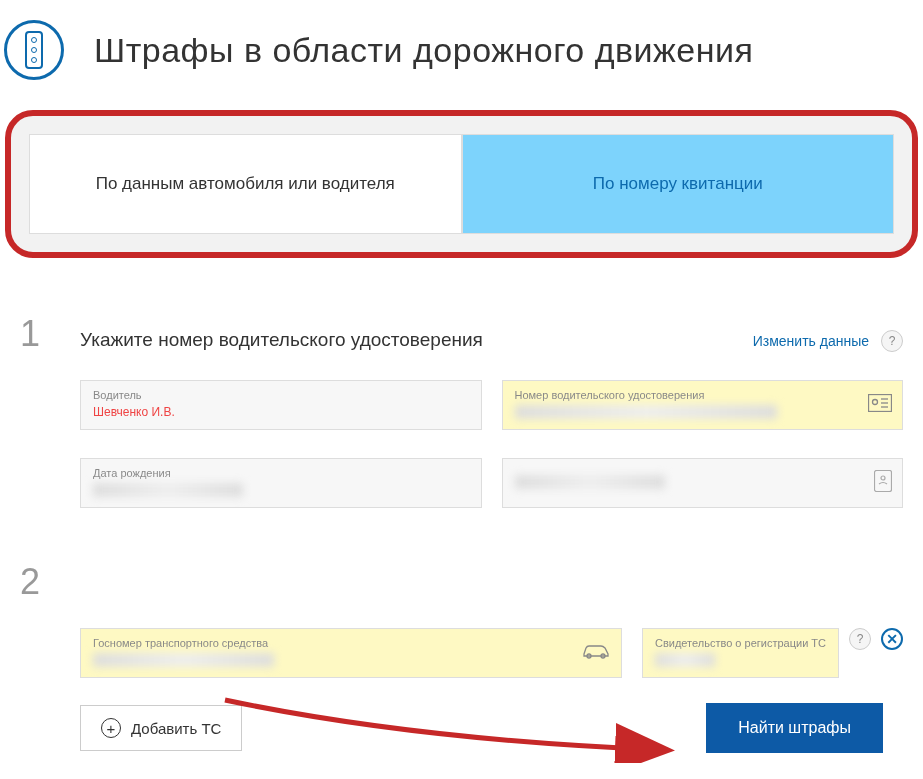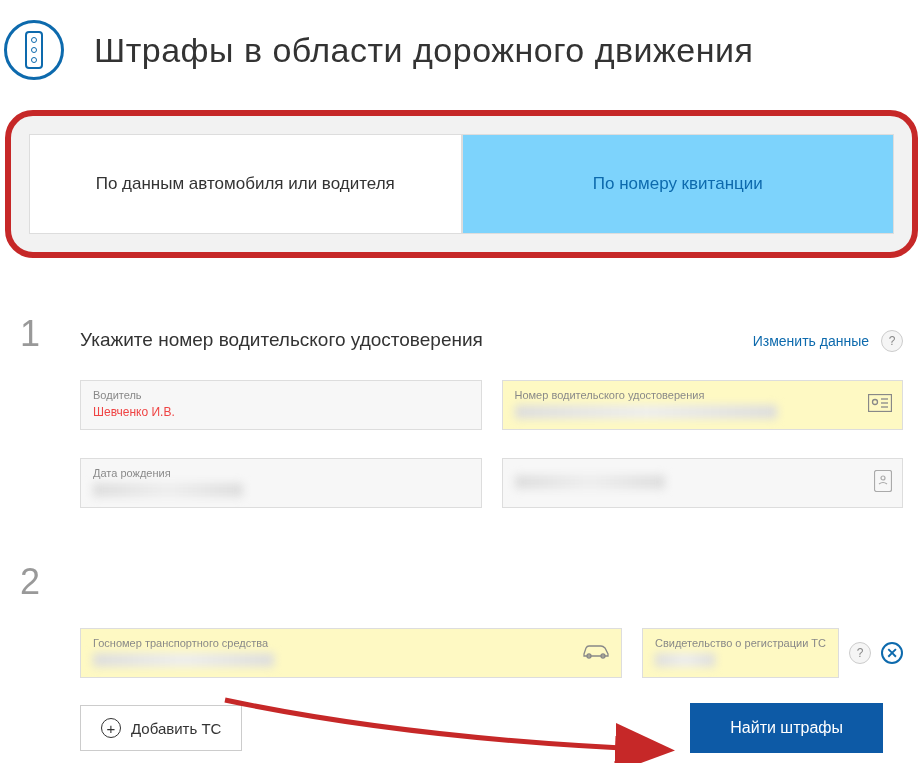--- a/index.html
+++ b/index.html
@@ -154,21 +154,20 @@
       margin-top: 2px;
     }
     .field-icon {
       position: absolute;
       right: 10px;
       top: 50%;
       transform: translateY(-50%);
     }
     .field-with-extras {
       display: flex;
-      align-items: center;
       gap: 10px;
     }
     .field-with-extras .field-box { flex: 1; }
     .close-circle {
       width: 22px;
       height: 22px;
       border: 2px solid #0d6aad;
       border-radius: 50%;
       display: flex;
       align-items: center;
@@ -204,21 +203,21 @@
       border-radius: 50%;
       display: flex;
       align-items: center;
       justify-content: center;
       font-size: 15px;
     }
     .submit-btn {
       background: #0d5aa6;
       color: #fff;
       border: none;
-      padding: 16px 40px;
+      padding: 16px 32px;
       font-size: 16px;
       cursor: pointer;
     }
     .content-area {
       position: relative;
     }
     .arrow-svg {
       position: absolute;
       left: 215px;
       top: 392px;

